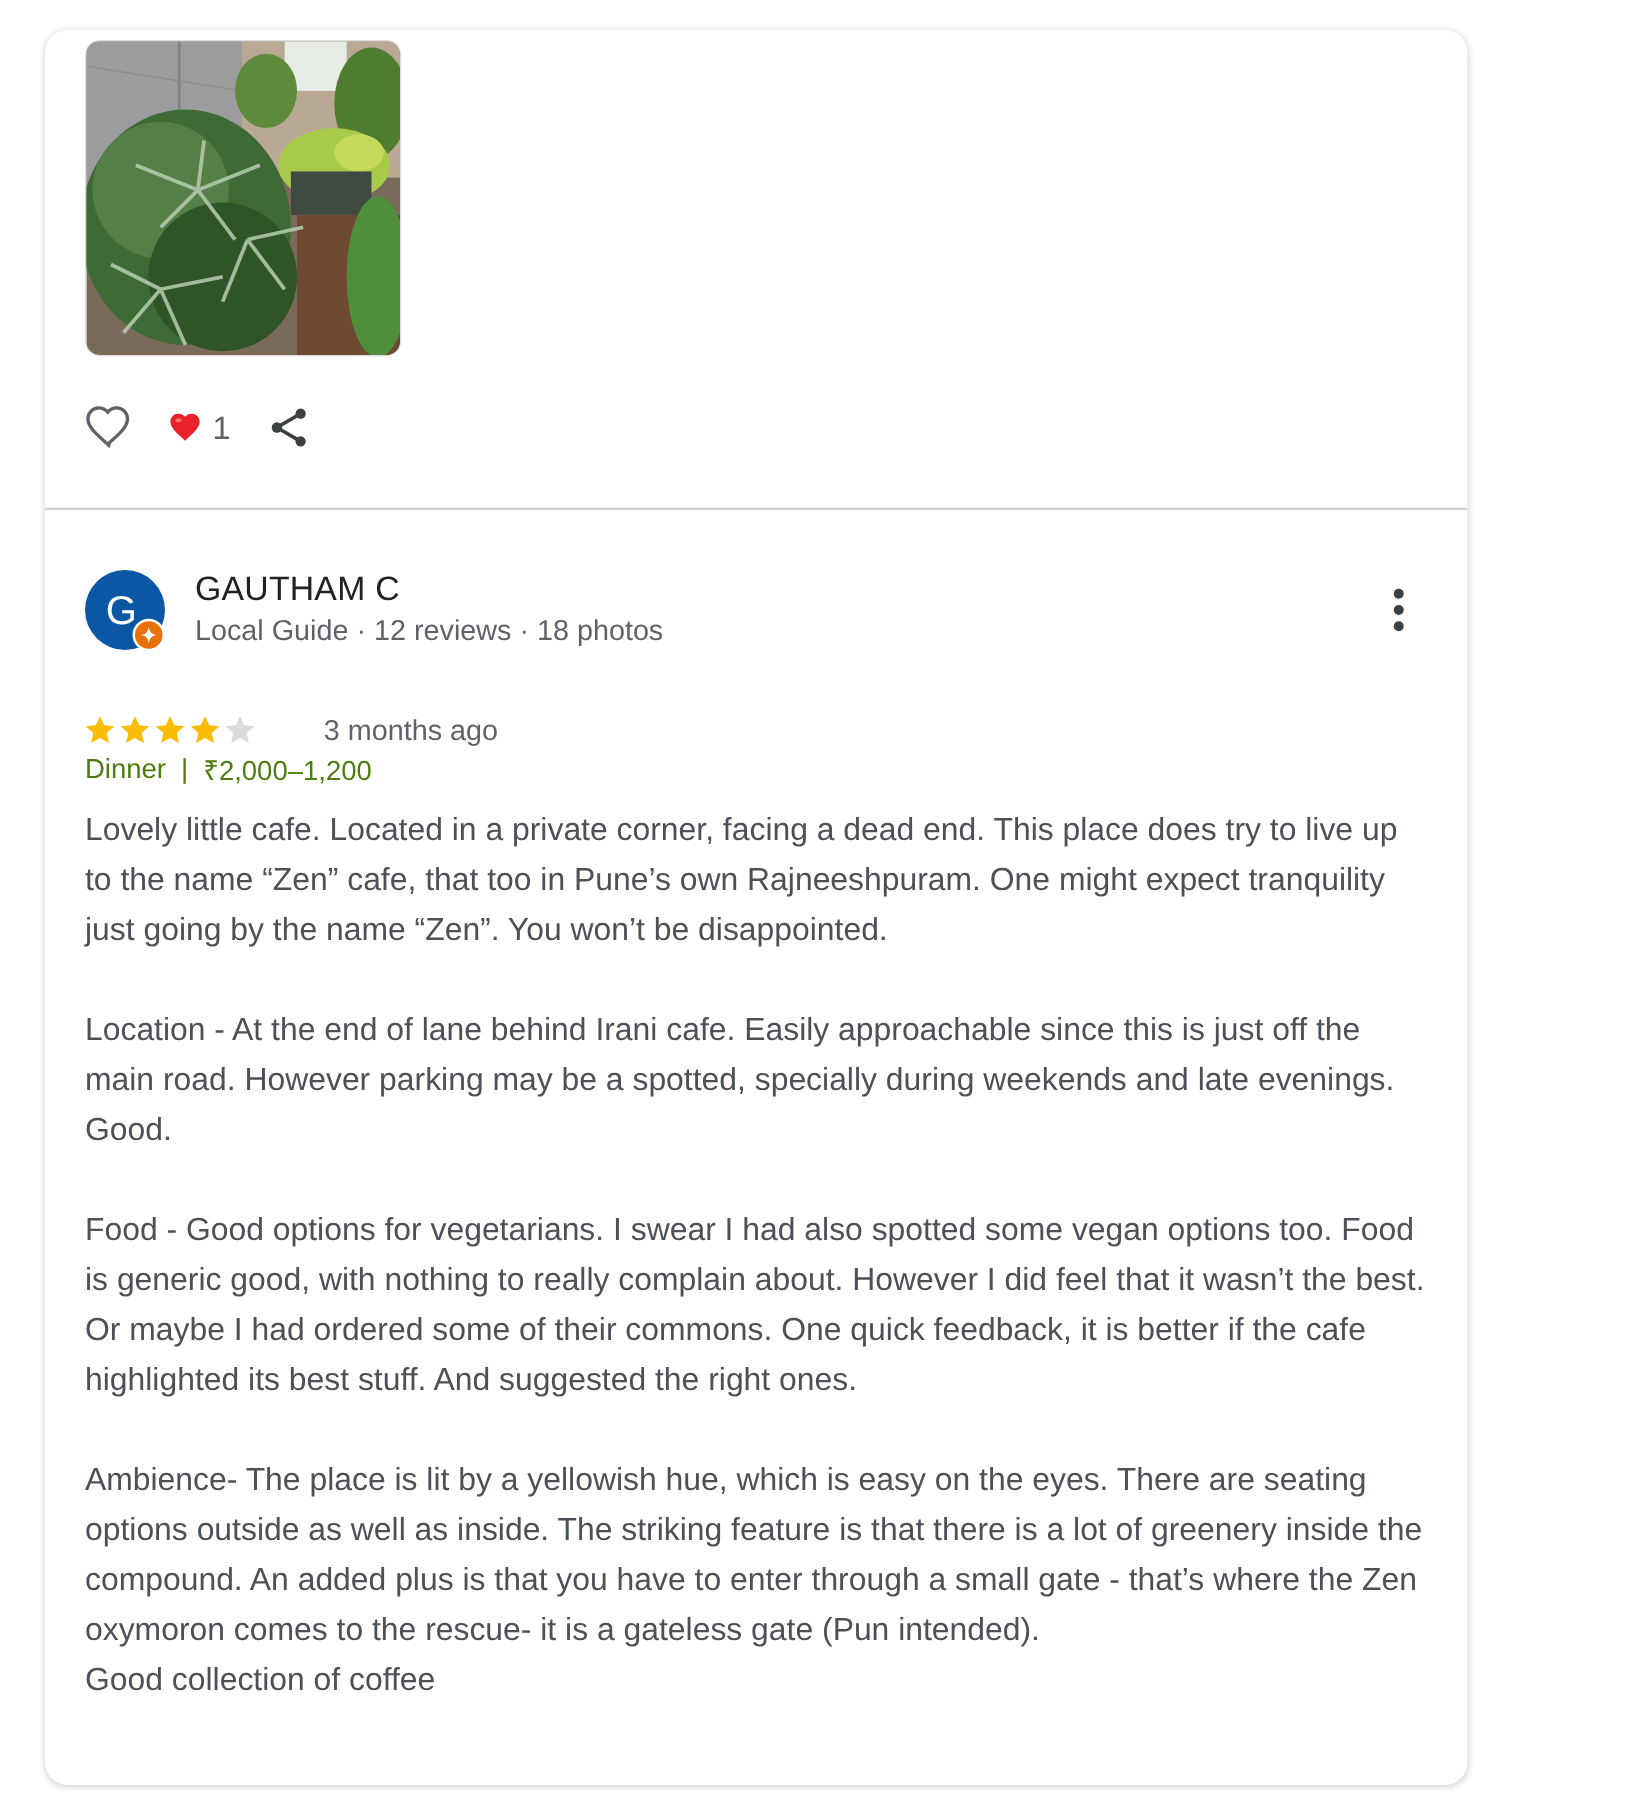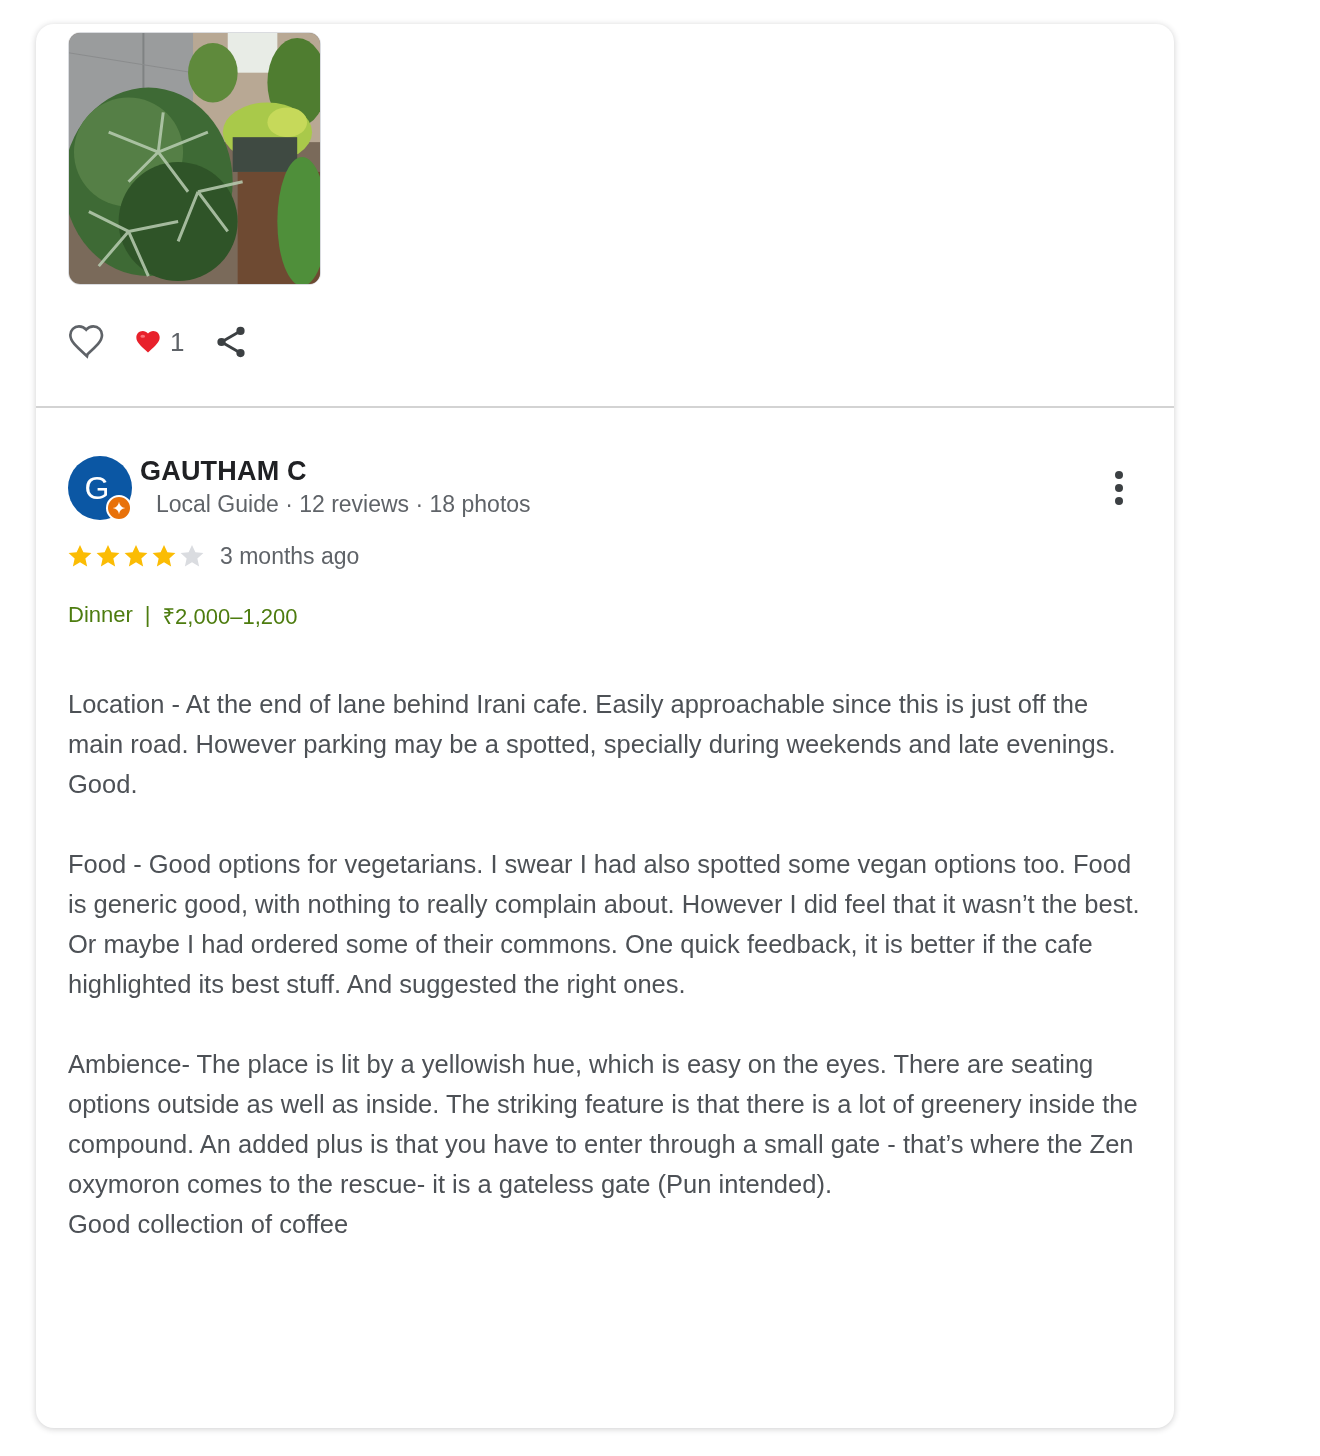--- a/index.html
+++ b/index.html
@@ -36,34 +36,34 @@
       border-radius: 50%; background: #0b57a4; color: #fff;
       font-size: 32px; display:flex; align-items:center; justify-content:center;
       padding-right: 6px;
     }
     .guide-badge {
       position: absolute; left: 70px; top: 471px; width: 26px; height: 26px;
       border-radius: 50%; background: #e8710a; border: 2px solid #fff;
       display:flex; align-items:center; justify-content:center;
     }
     .author {
-      position: absolute; left: 104px; top: 432px;
-      font-size: 27px; font-weight: bold; color: #202124; letter-spacing: 0.2px;
+      position: absolute; left: 120px; top: 432px;
+      font-size: 27px; font-weight: normal; color: #202124; letter-spacing: 0.2px;
     }
     .meta {
       position: absolute; left: 120px; top: 467px; font-size: 23px; color: #5f6368;
     }
     .menu {
       position: absolute; left: 1068px; top: 444px; width: 30px; height: 40px;
       display:flex; flex-direction:column; align-items:center; justify-content:center; gap: 5px;
       cursor: pointer;
     }
     .menu i { display:block; width: 8px; height: 8px; border-radius: 50%; background: #3c4043; }
     .rating-row {
-      position: absolute; left: 30px; top: 518px; display:flex; align-items:center;
+      position: absolute; left: 30px; top: 546px; display:flex; align-items:center;gap:39px;
     }
     .stars { display:flex; }
     .stars svg { width: 28px; height: 28px; }
     .time { font-size: 23px; color: #5f6368; margin-left: 14px; }
     .visit {
       position: absolute; left: 32px; top: 576px; font-size: 22px; color: #4d7c0f;
       display:flex; align-items:center;
     }
     .visit .sep { margin: 0 12px; }
     .body {
@@ -170,19 +170,20 @@
     <span class="time">3 months ago</span>
   </div>
 
   <div class="visit">
     <span>Dinner</span>
     <span class="sep">|</span>
     <span>₹2,000–1,200</span>
   </div>
 
   <div class="body">
+    <p>Lovely little cafe. Located in a private corner, facing a dead end. This place does try to live up to the name “Zen” cafe, that too in Pune’s own Rajneeshpuram. One might expect tranquility just going by the name “Zen”. You won’t be disappointed.</p>
     <p class="gap">Location - At the end of lane behind Irani cafe. Easily approachable since this is just off the main road. However parking may be a spotted, specially during weekends and late evenings. Good.</p>
     <p class="gap">Food - Good options for vegetarians. I swear I had also spotted some vegan options too. Food is generic good, with nothing to really complain about. However I did feel that it wasn’t the best. Or maybe I had ordered some of their commons. One quick feedback, it is better if the cafe highlighted its best stuff. And suggested the right ones.</p>
     <p class="gap">Ambience- The place is lit by a yellowish hue, which is easy on the eyes. There are seating options outside as well as inside. The striking feature is that there is a lot of greenery inside the compound. An added plus is that you have to enter through a small gate - that’s where the Zen oxymoron comes to the rescue- it is a gateless gate (Pun intended).</p>
     <p>Good collection of coffee</p>
   </div>
 
 </div>
 
 </body></html>

